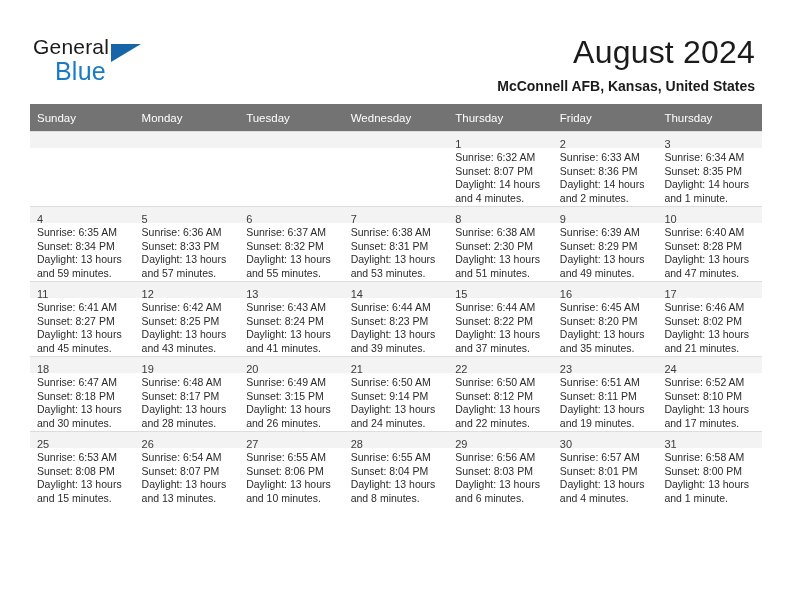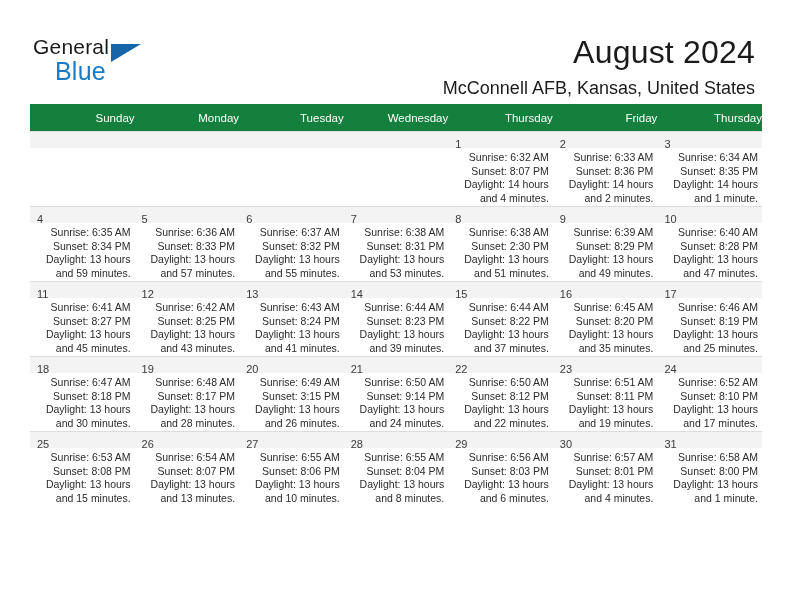--- a/index.html
+++ b/index.html
@@ -70,42 +70,42 @@
     font-size: 32px;
     color: #1b1b1b;
     text-align: right;
     white-space: nowrap;
     letter-spacing: 0.2px;
   }
   .subtitle {
     position: absolute;
     right: 38px;
     top: 78px;
-    font-size: 18px;
+    font-size: 14px;
     color: #1b1b1b;
-    font-weight: normal;
+    font-weight: bold;
     text-align: right;
     white-space: nowrap;
   }
 
   
   .calendar {
     position: absolute;
     left: 30px;
     top: 104px;
     width: 732px;
     border-collapse: collapse;
     table-layout: fixed;
   }
   .calendar th {
-    background: #15803d;
+    background: #737373;
     color: #ffffff;
     font-size: 11.5px;
     font-weight: normal;
-    text-align: right;
+    text-align: left;
     padding: 6px 0 6px 7px;
     height: 15px;
     border: none;
   }
   .calendar td {
     vertical-align: top;
     height: 75px;
     padding: 0;
     border: none;
     background: #ffffff;
@@ -124,21 +124,20 @@
     padding: 2px 0 1px 7px;
     box-sizing: border-box;
   }
   .daynum {
     font-size: 11px;
     color: #3b3b3b;
     line-height: 12px;
   }
   .lines {
     padding: 3px 4px 0 7px;
-    text-align: right;
   }
   .line {
     font-size: 10.5px;
     line-height: 13.5px;
     color: #2b2b2b;
     white-space: nowrap;
   }
   .empty-cell {
     height: 75px;
     border-top: 1px solid #dddddd;
@@ -376,23 +375,23 @@
                 <div class="line">Daylight: 13 hours</div>
                 <div class="line">and 35 minutes.</div>
               </div>
             </div>
           </td>
           <td>
             <div class="cell filled">
               <div class="daynum-wrap"><span class="daynum">17</span></div>
               <div class="lines">
                 <div class="line">Sunrise: 6:46 AM</div>
-                <div class="line">Sunset: 8:19 PM</div>
-                <div class="line">Daylight: 13 hours</div>
-                <div class="line">and 25 minutes.</div>
+                <div class="line">Sunset: 8:02 PM</div>
+                <div class="line">Daylight: 13 hours</div>
+                <div class="line">and 21 minutes.</div>
               </div>
             </div>
           </td>
         </tr>
         <tr>
           <td>
             <div class="cell filled">
               <div class="daynum-wrap"><span class="daynum">18</span></div>
               <div class="lines">
                 <div class="line">Sunrise: 6:47 AM</div>

